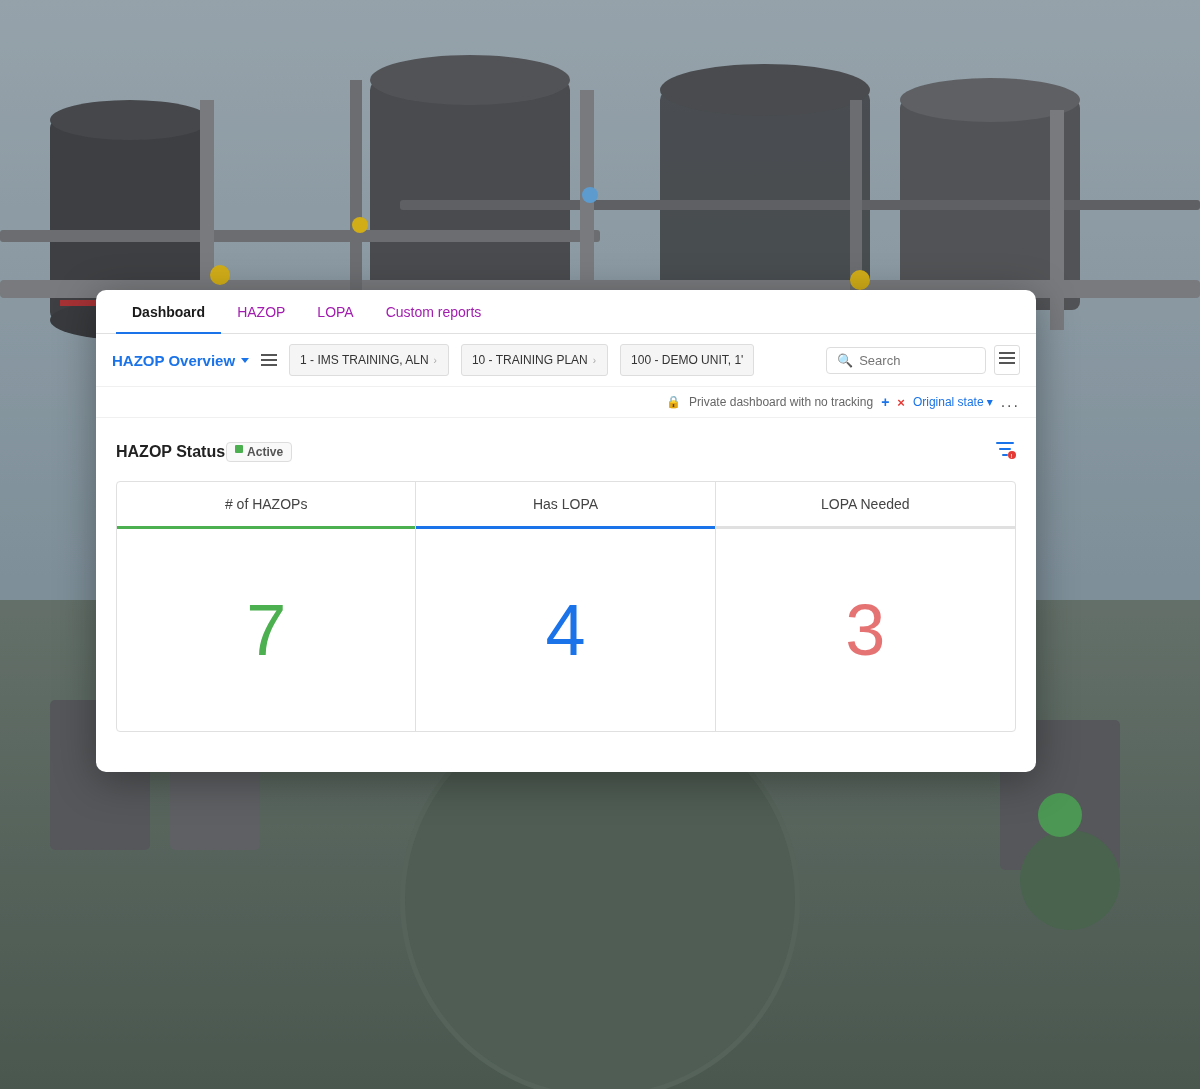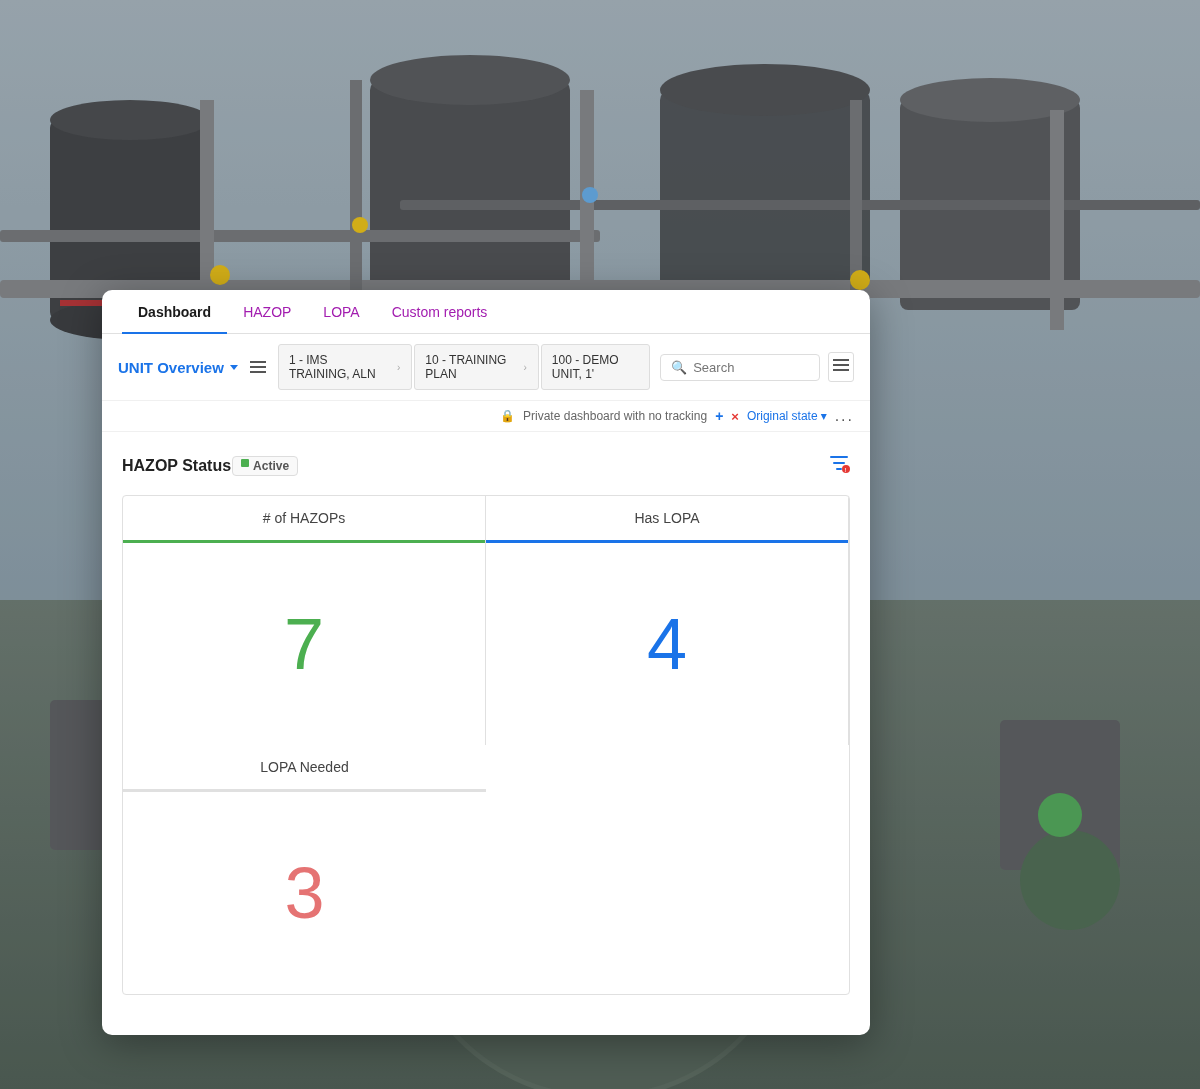--- a/index.html
+++ b/index.html
@@ -23,22 +23,22 @@
 
     .bg-scene svg {
       width: 100%;
       height: 100%;
     }
 
     
     .main-panel {
       position: absolute;
       top: 290px;
-      left: 102px;
-      width: 768px;
+      left: 96px;
+      width: 940px;
       background: #ffffff;
       border-radius: 10px;
       box-shadow: 0 8px 40px rgba(0,0,0,0.35);
       z-index: 10;
       padding-bottom: 30px;
     }
 
     
     .tabs-bar {
       display: flex;
@@ -112,26 +112,26 @@
       align-items: center;
       gap: 0;
       flex: 1;
       font-size: 12px;
       color: #333;
     }
 
     .breadcrumb-item {
       display: flex;
       align-items: center;
-      gap: 11px;
+      gap: 4px;
       background: #f5f5f5;
       border: 1px solid #ddd;
       border-radius: 3px;
       padding: 8px 10px;
-      margin-right: 2px;
+      margin-right: 12px;
       font-size: 12px;
       cursor: pointer;
     }
 
     .breadcrumb-arrow {
       color: #aaa;
       font-size: 10px;
       margin: 0 1px;
     }
 
@@ -260,21 +260,21 @@
     .filter-icon {
       cursor: pointer;
       color: #1a73e8;
       font-size: 18px;
       position: relative;
     }
 
     
     .stats-grid {
       display: grid;
-      grid-template-columns: 1fr 1fr;
+      grid-template-columns: 1fr 1fr 1fr;
       border: 1px solid #e0e0e0;
       border-radius: 4px;
       overflow: hidden;
     }
 
     .stat-cell {
       display: flex;
       flex-direction: column;
       align-items: center;
       border-right: 1px solid #e0e0e0;
@@ -410,21 +410,21 @@
 
   <div class="tabs-bar">
     <div class="tab active">Dashboard</div>
     <div class="tab">HAZOP</div>
     <div class="tab">LOPA</div>
     <div class="tab">Custom reports</div>
   </div>
 
   <div class="toolbar">
     <div class="hazop-overview-title">
-      <span>UNIT Overview</span>
+      <span>HAZOP Overview</span>
       <span class="chevron-down"></span>
     </div>
 
     <div class="toolbar-menu-icon">
       <span></span>
       <span></span>
       <span></span>
     </div>
 
     <div class="breadcrumb-trail">

